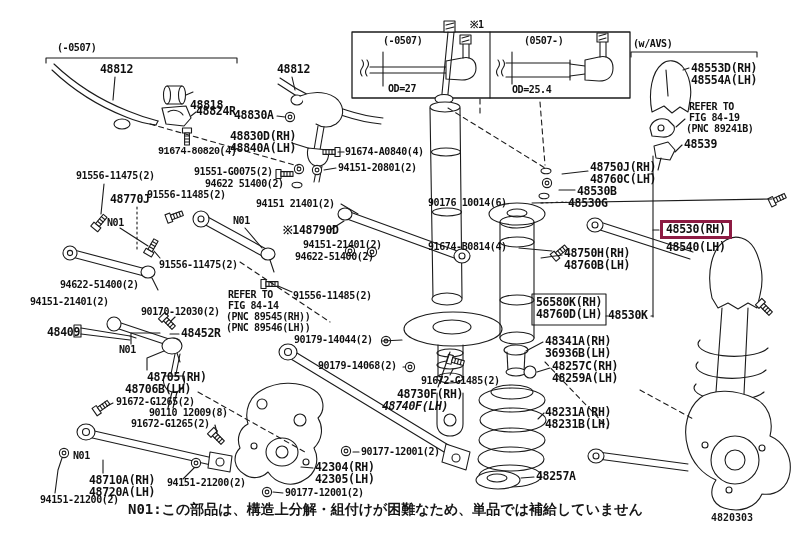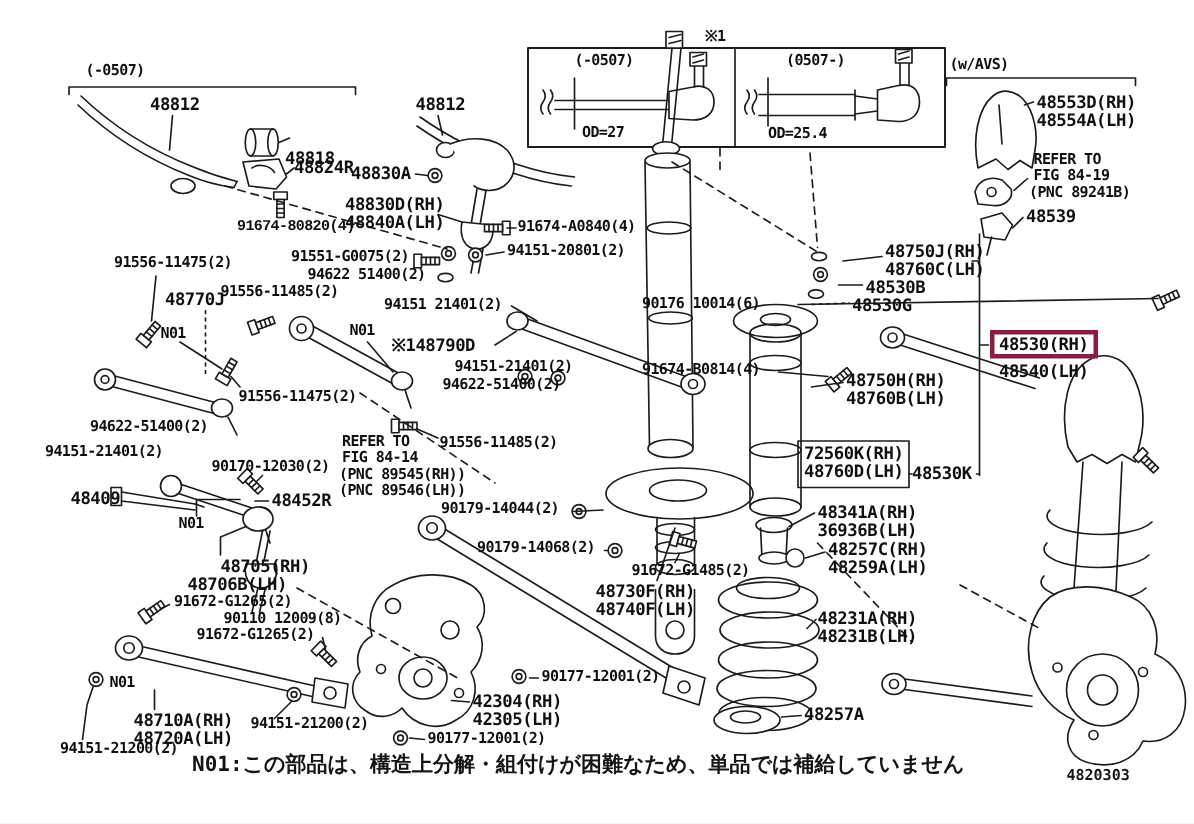--- a/index.html
+++ b/index.html
@@ -383,21 +383,21 @@
       <span class="lbl md" style="left: 338px; top: 163px;">94151-20801(2)</span>
       <span class="lbl md" style="left: 76px; top: 171px;">91556-11475(2)</span>
       <span class="lbl md" style="left: 194px; top: 167px;">91551-G0075(2)</span>
       <span class="lbl md" style="left: 205px; top: 179px;">94622 51400(2)</span>
       <span class="lbl md" style="left: 147px; top: 190px;">91556-11485(2)</span>
       <span class="lbl lg" style="left: 110px; top: 194px;">48770J</span>
       <span class="lbl md" style="left: 256px; top: 199px;">94151 21401(2)</span>
       <span class="lbl md" style="left: 428px; top: 198px;">90176 10014(6)</span>
       <span class="lbl md" style="left: 107px; top: 218px;">N01</span>
       <span class="lbl md" style="left: 233px; top: 216px;">N01</span>
-      <span class="lbl lg" style="left: 261px; top: 225px;">※148790D</span>
+      <span class="lbl lg" style="left: 283px; top: 225px;">※148790D</span>
       <span class="lbl md" style="left: 303px; top: 240px;">94151-21401(2)</span>
       <span class="lbl md" style="left: 295px; top: 252px;">94622-51400(2)</span>
       <span class="lbl md" style="left: 159px; top: 260px;">91556-11475(2)</span>
       <span class="lbl md" style="left: 60px; top: 280px;">94622-51400(2)</span>
       <span class="lbl md" style="left: 30px; top: 297px;">94151-21401(2)</span>
       <span class="lbl md" style="left: 293px; top: 291px;">91556-11485(2)</span>
       <span class="lbl md" style="left: 141px; top: 307px;">90170-12030(2)</span>
       <span class="lbl lg" style="left: 47px; top: 327px;">48409</span>
       <span class="lbl lg" style="left: 181px; top: 328px;">48452R</span>
       <span class="lbl md" style="left: 228px; top: 290px;">REFER TO</span>
@@ -406,35 +406,35 @@
       <span class="lbl md" style="left: 226px; top: 323px;">(PNC 89546(LH))</span>
       <span class="lbl md" style="left: 428px; top: 242px;">91674-B0814(4)</span>
       <span class="lbl lg" style="left: 590px; top: 162px;">48750J(RH)</span>
       <span class="lbl lg" style="left: 590px; top: 174px;">48760C(LH)</span>
       <span class="lbl lg" style="left: 577px; top: 186px;">48530B</span>
       <span class="lbl lg" style="left: 568px; top: 198px;">48530G</span>
       <span class="lbl lg hl" style="left: 666px; top: 224px;">48530(RH)</span>
       <span class="lbl lg" style="left: 666px; top: 242px;">48540(LH)</span>
       <span class="lbl lg" style="left: 564px; top: 248px;">48750H(RH)</span>
       <span class="lbl lg" style="left: 564px; top: 260px;">48760B(LH)</span>
-      <span class="lbl lg" style="left: 536px; top: 297px;">72560K(RH)</span>
+      <span class="lbl lg" style="left: 536px; top: 297px;">56580K(RH)</span>
       <span class="lbl lg" style="left: 536px; top: 309px;">48760D(LH)</span>
       <span class="lbl lg" style="left: 608px; top: 310px;">48530K</span>
       <span class="lbl lg" style="left: 545px; top: 336px;">48341A(RH)</span>
       <span class="lbl lg" style="left: 545px; top: 348px;">36936B(LH)</span>
       <span class="lbl lg" style="left: 552px; top: 361px;">48257C(RH)</span>
       <span class="lbl lg" style="left: 552px; top: 373px;">48259A(LH)</span>
       <span class="lbl lg" style="left: 545px; top: 407px;">48231A(RH)</span>
       <span class="lbl lg" style="left: 545px; top: 419px;">48231B(LH)</span>
       <span class="lbl lg" style="left: 536px; top: 471px;">48257A</span>
       <span class="lbl md" style="left: 294px; top: 335px;">90179-14044(2)</span>
       <span class="lbl md" style="left: 318px; top: 361px;">90179-14068(2)</span>
       <span class="lbl md" style="left: 421px; top: 376px;">91672-G1485(2)</span>
       <span class="lbl lg" style="left: 397px; top: 389px;">48730F(RH)</span>
-      <span class="lbl lg" style="left: 397px; top: 401px;">48740F(LH)</span>
+      <span class="lbl lg" style="left: 382px; top: 401px; font-style: italic;">48740F(LH)</span>
       <span class="lbl md" style="left: 119px; top: 345px;">N01</span>
       <span class="lbl lg" style="left: 125px; top: 372px; margin-left: 22px;">48705(RH)</span>
       <span class="lbl lg" style="left: 125px; top: 384px;">48706B(LH)</span>
       <span class="lbl md" style="left: 116px; top: 397px;">91672-G1265(2)</span>
       <span class="lbl md" style="left: 149px; top: 408px;">90110 12009(8)</span>
       <span class="lbl md" style="left: 131px; top: 419px;">91672-G1265(2)</span>
       <span class="lbl md" style="left: 73px; top: 451px;">N01</span>
       <span class="lbl lg" style="left: 89px; top: 475px;">48710A(RH)</span>
       <span class="lbl lg" style="left: 89px; top: 487px;">48720A(LH)</span>
       <span class="lbl md" style="left: 167px; top: 478px;">94151-21200(2)</span>

